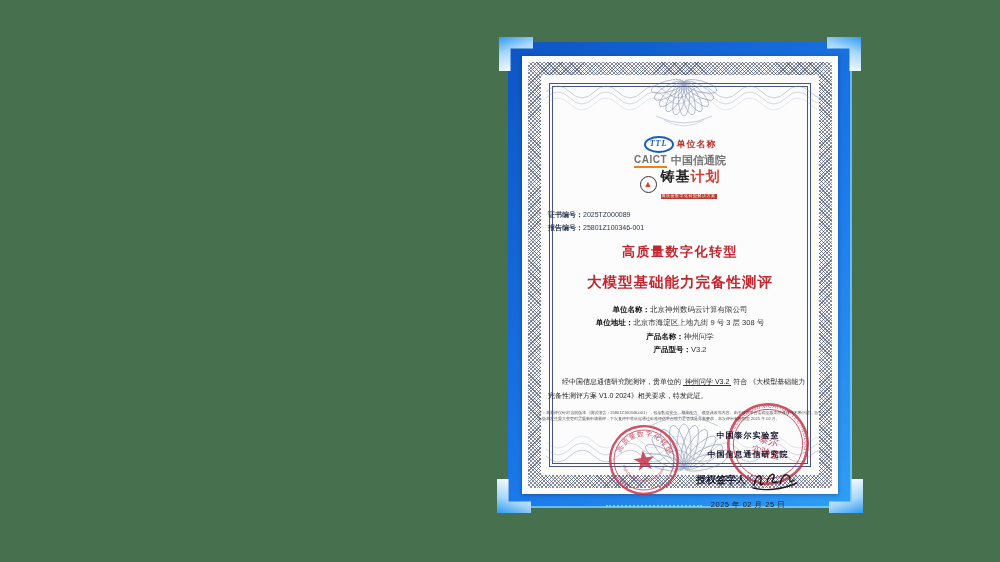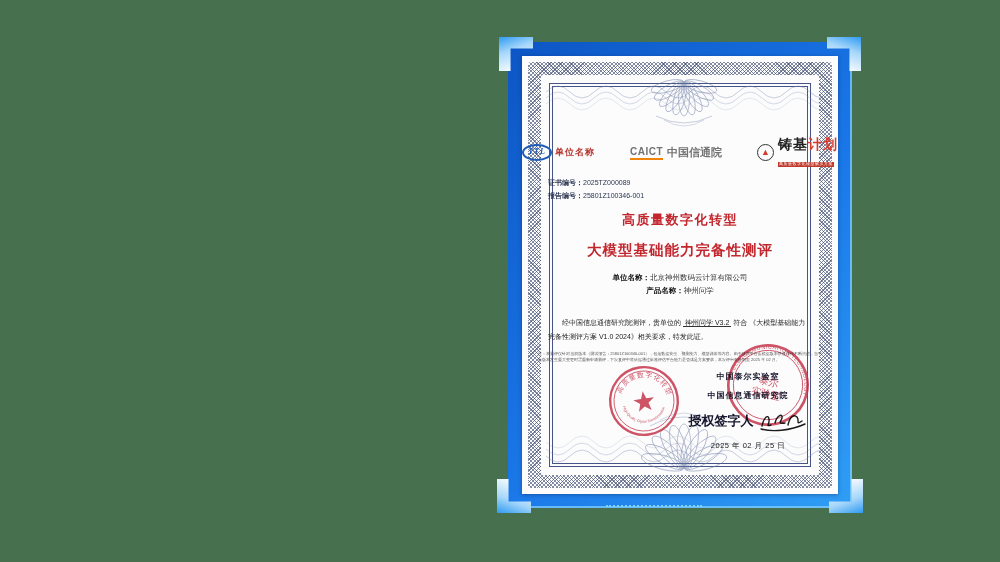--- a/index.html
+++ b/index.html
@@ -41,21 +41,21 @@
   .inner-border{
     position:absolute;inset:27px;
     border:1px solid #46548a;outline:1px solid #46548a;outline-offset:-4px;
     pointer-events:none;
   }
   .ornament{position:absolute;left:24px;right:24px;height:62px;opacity:.85;}
   .ornament.top{top:22px;}
   .ornament.bottom{bottom:22px;transform:scaleY(-1);height:74px;}
   .content{position:relative;z-index:3;height:100%;}
   
-  .logos{display:flex;justify-content:space-between;align-items:center;gap:16px;padding-top:80px;}
+  .logos{display:flex;justify-content:space-between;align-items:center;padding-top:80px;flex-direction:column;}
   .ttl{display:flex;align-items:center;gap:3px;}
   .ttl .ell{
     display:inline-block;width:26px;height:13px;border:2px solid #1f5cb8;border-radius:50%;
     color:#1f5cb8;font:italic bold 8px/11px "Liberation Serif",serif;text-align:center;letter-spacing:1px;
   }
   .ttl .cn{color:#b5342c;font:bold 9px "Liberation Serif",serif;letter-spacing:1px;}
   .caict{display:flex;align-items:flex-end;gap:4px;color:#737373;}
   .caict .abbr{font:bold 10px "Liberation Sans",sans-serif;letter-spacing:.5px;border-bottom:2px solid #f0830b;padding-bottom:1px;}
   .caict .name{font-weight:bold;font-size:11px;}
   .zhuji{display:flex;align-items:center;gap:4px;}
@@ -85,21 +85,21 @@
   .footnote{
     position:absolute;top:2px;left:16px;right:16px;margin:0;
     font-size:4px;line-height:1.55;color:#555;text-align:justify;z-index:1;
   }
   .stamp{position:absolute;z-index:4;mix-blend-mode:multiply;opacity:.85;}
   .stamp.left{left:86px;top:16px;width:72px;height:72px;transform:rotate(-8deg);}
   .stamp.right{left:202px;top:-8px;width:88px;height:88px;transform:rotate(14deg);}
   .issuer{position:absolute;left:152px;top:22px;width:148px;text-align:center;z-index:3;color:#15152c;}
   .issuer .l1,.issuer .l2{font-weight:bold;font-size:8px;letter-spacing:1px;margin-bottom:8.5px;}
   .signrow{display:flex;align-items:center;justify-content:center;gap:4px;margin-top:1px;}
-  .signrow .lab{font-weight:bold;font-size:13px;}
+  .signrow .lab{font-weight:bold;font-size:10px;}
   .date{margin-top:9px;font-size:7.5px;letter-spacing:.5px;color:#222;}
 </style>
 </head>
 <body>
 
 <div>
   <div class="frame">
     <div class="corner tl"></div>
     <div class="corner tr"></div>
     <div class="corner bl"></div>
@@ -181,21 +181,23 @@
         <div class="meta">
           <div><b>证书编号：</b><span>2025TZ000089</span></div>
           <div><b>报告编号：</b><span>25801Z100346-001</span></div>
         </div>
 
         <div class="t1" style="color:#c3272e">高质量数字化转型</div>
         <div class="t2" style="color:#c3272e">大模型基础能力完备性测评</div>
 
         <div class="fields">
           <div class="row"><span class="lab">单位名称：</span><span>北京神州数码云计算有限公司</span></div>
+          <div class="row"><span class="lab">单位地址：</span><span>北京市海淀区上地九街 9 号 3 层 308 号</span></div>
           <div class="row"><span class="lab">产品名称：</span><span>神州问学</span></div>
+          <div class="row"><span class="lab">产品型号：</span><span>V3.2</span></div>
         </div>
 
         <p class="bodytxt">
           <span>经中国信息通信研究院测评，贵单位的</span>
           <span class="prod">神州问学 V3.2</span>
           <span>符合 《大模型基础能力完备性测评方案 V1.0 2024》相关要求，特发此证。</span>
         </p>
 
         <div class="seal-area">
           <p class="footnote">注：本测评仅针对当前版本（测试报告：25801Z100346-001），包括数据安全、预测能力、模型训练等内容。由于技术平台会根据版本快速迭代不断演进，当平台版本发生重大变更时需重新申请测评，下次复评中将依据通过标准评估平台能力是否满足方案要求，本次评审有效期至 2025 年 02 月。</p>

